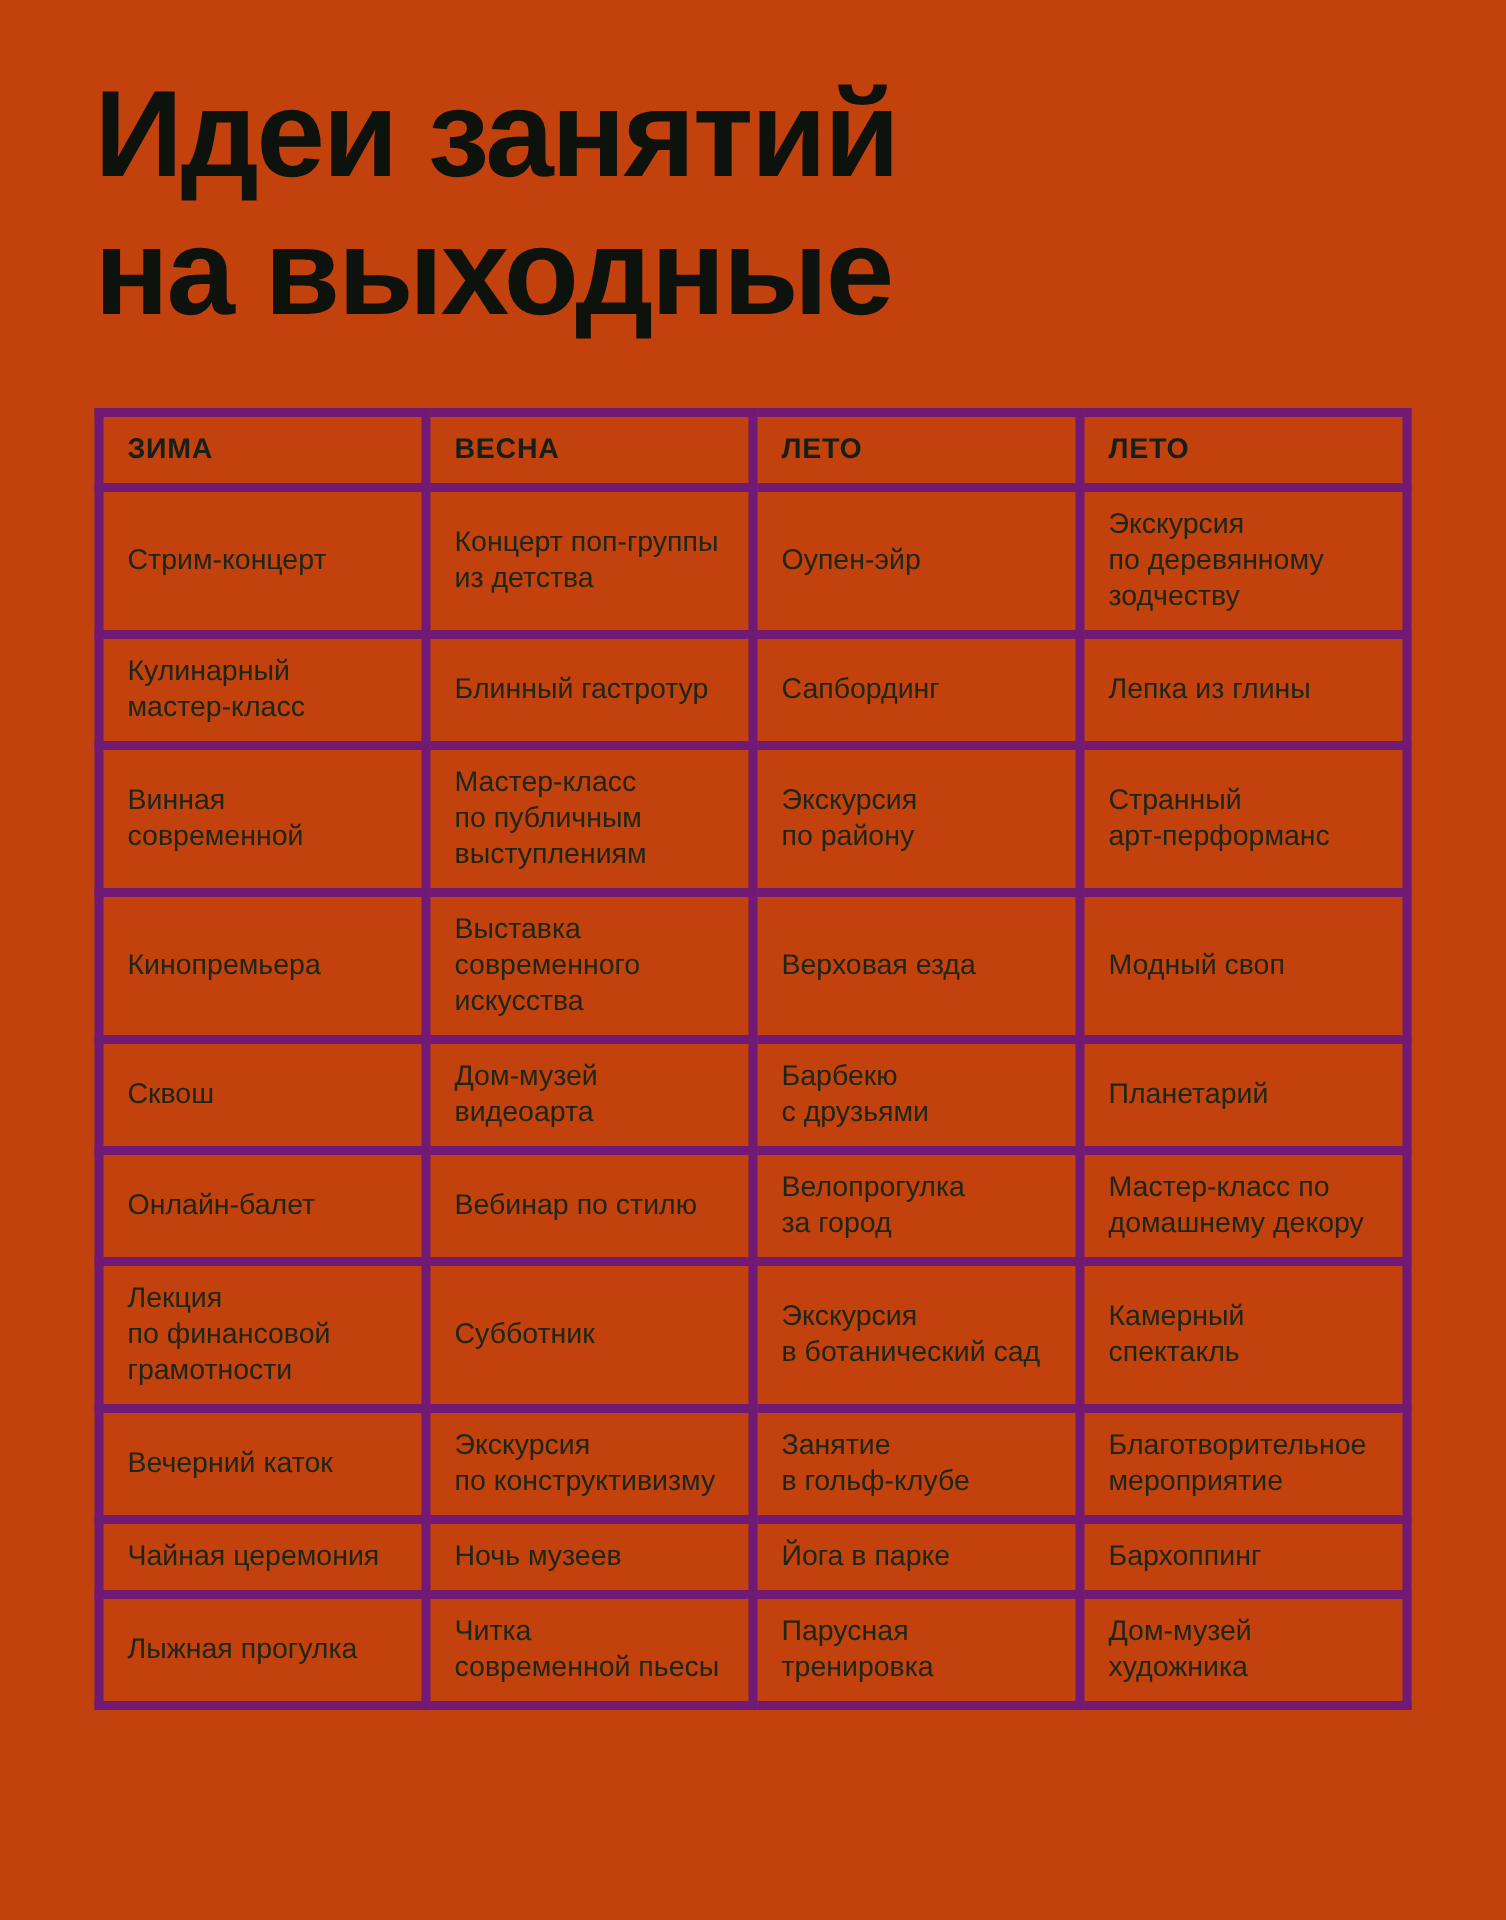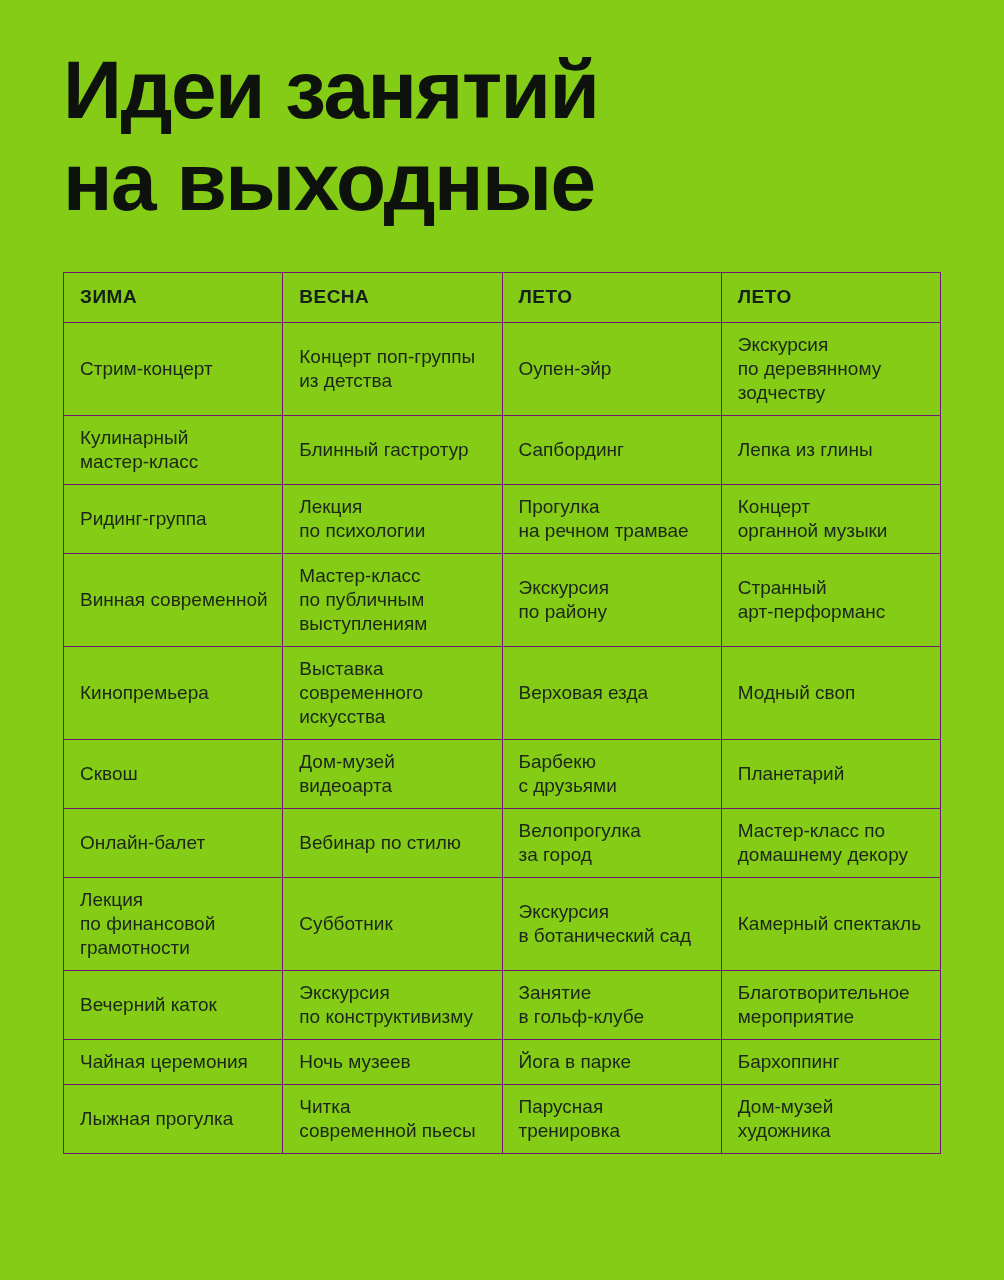--- a/index.html
+++ b/index.html
@@ -5,41 +5,41 @@
   html, body {
     margin: 0;
     padding: 0;
     background: #d7f0d2;
     font-family: "Liberation Sans", sans-serif;
     color: #1c2619;
   }
   .page {
     width: 1004px;
     height: 1280px;
-    background: #84cc16;
+    background: #c2410c;
     box-sizing: border-box;
     padding: 44px 63px 40px 63px;
     overflow: hidden;
   }
   .title {
     font-size: 82px;
     line-height: 1.12;
     font-weight: 800;
     letter-spacing: -1.5px;
     color: #0d120d;
     margin: 0 0 44px 0;
   }
   table.activities {
     width: 878px;
     border-collapse: collapse;
     table-layout: fixed;
   }
   table.activities th,
   table.activities td {
-    border: 1px solid #701a75;
+    border: 6px solid #701a75;
     width: 25%;
     box-sizing: border-box;
     text-align: left;
     vertical-align: middle;
     padding: 10px 14px 10px 16px;
   }
   table.activities th {
     font-size: 19px;
     font-weight: 700;
     letter-spacing: 0.5px;
@@ -78,29 +78,20 @@
           <td>Экскурсия
 по деревянному
 зодчеству</td>
         </tr>
         <tr>
           <td>Кулинарный
 мастер-класс</td>
           <td>Блинный гастротур</td>
           <td>Сапбординг</td>
           <td>Лепка из глины</td>
-        </tr>
-        <tr>
-          <td>Ридинг-группа</td>
-          <td>Лекция
-по психологии</td>
-          <td>Прогулка
-на речном трамвае</td>
-          <td>Концерт
-органной музыки</td>
         </tr>
         <tr>
           <td>Винная современной</td>
           <td>Мастер-класс
 по публичным
 выступлениям</td>
           <td>Экскурсия
 по району</td>
           <td>Странный
 арт-перформанс</td>

